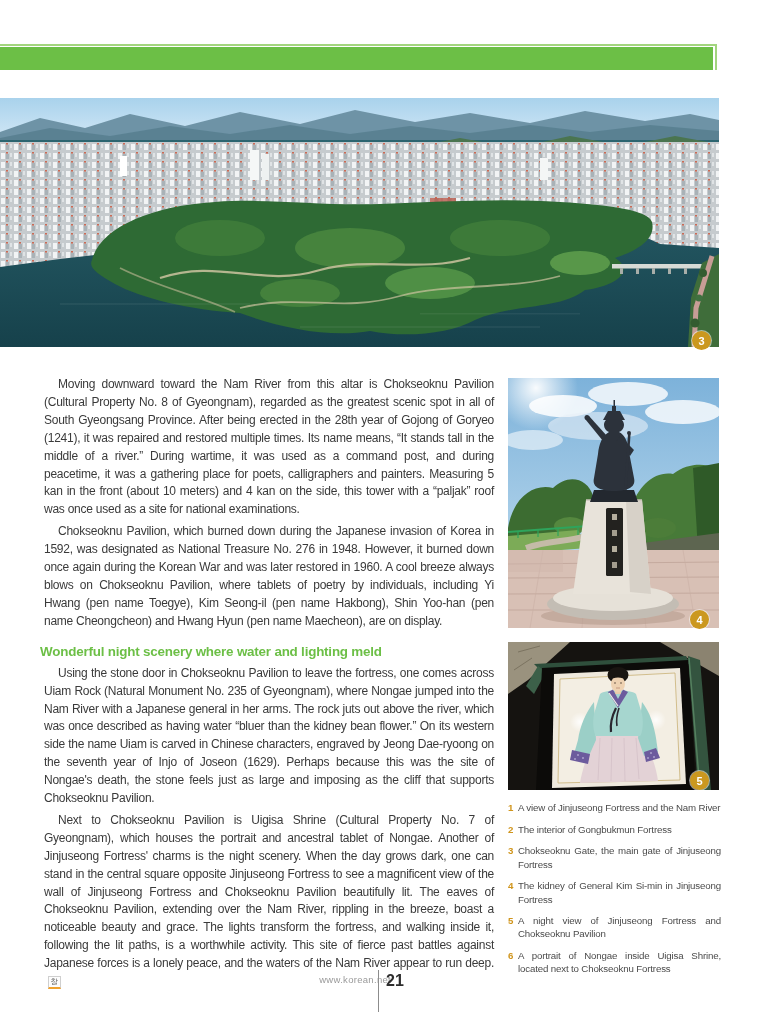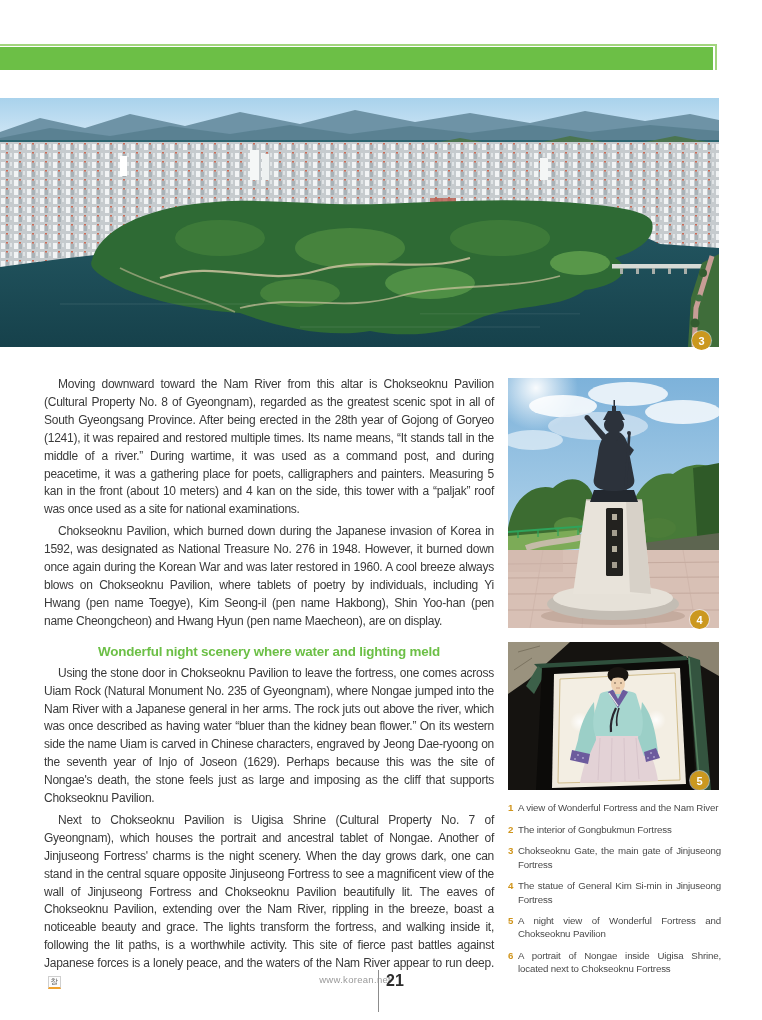--- a/index.html
+++ b/index.html
@@ -33,21 +33,21 @@
   .badge-5{left:690px;top:771px;}
   
   .article{
     position:absolute;left:40px;top:372px;width:458px;
     font-size:12px;line-height:17.9px;text-align:justify;
     letter-spacing:-0.25px;color:#3a3a3a;
   }
   .article p{margin:4px;text-indent:14px;}
   .article h2{
     margin:12px 0 5px 0;font-size:13.4px;line-height:17px;color:#6cbf46;
-    font-weight:bold;letter-spacing:-0.2px;text-align:center;
+    font-weight:bold;letter-spacing:-0.2px;text-align:left;
   }
   .endmark{
     display:inline-block;font-size:7.5px;line-height:9px;color:#555;
     border:1px solid #cfcfcf;border-bottom:2px solid #f0a22e;
     padding:0 1.5px 1px 1.5px;margin-left:4px;vertical-align:1px;
     letter-spacing:0;text-indent:0;background:#fdfdfd;
   }
   
   .captions{position:absolute;left:508px;top:801px;width:213px;}
   .cap{display:flex;margin-bottom:8.5px;}
@@ -256,37 +256,37 @@
       <circle cx="107" cy="41" r="0.7" fill="#3a2e22"></circle>
         <circle cx="113" cy="41" r="0.7" fill="#3a2e22"></circle>
       <path d="M108,46 L112,46" stroke="#b98a74" stroke-width="0.8"></path>
     </svg>
   </div>
   <div class="badge badge-5">5</div>
 
   <div class="captions">
     <div class="cap">
       <span class="cap-num">1</span>
-      <span class="cap-text">A view of Wonderful Fortress and the Nam River</span>
+      <span class="cap-text">A view of Jinjuseong Fortress and the Nam River</span>
     </div>
     <div class="cap">
       <span class="cap-num">2</span>
       <span class="cap-text">The interior of Gongbukmun Fortress</span>
     </div>
     <div class="cap">
       <span class="cap-num">3</span>
       <span class="cap-text">Chokseoknu Gate, the main gate of Jinjuseong Fortress</span>
     </div>
     <div class="cap">
       <span class="cap-num">4</span>
-      <span class="cap-text">The statue of General Kim Si-min in Jinjuseong Fortress</span>
+      <span class="cap-text">The kidney of General Kim Si-min in Jinjuseong Fortress</span>
     </div>
     <div class="cap">
       <span class="cap-num">5</span>
-      <span class="cap-text">A night view of Wonderful Fortress and Chokseoknu Pavilion</span>
+      <span class="cap-text">A night view of Jinjuseong Fortress and Chokseoknu Pavilion</span>
     </div>
     <div class="cap">
       <span class="cap-num">6</span>
       <span class="cap-text">A portrait of Nongae inside Uigisa Shrine, located next to Chokseoknu Fortress</span>
     </div>
   </div>
 
   <div class="footer-url">www.korean.net</div>
   <div class="footer-divider"></div>
   <div class="footer-page">21</div>

